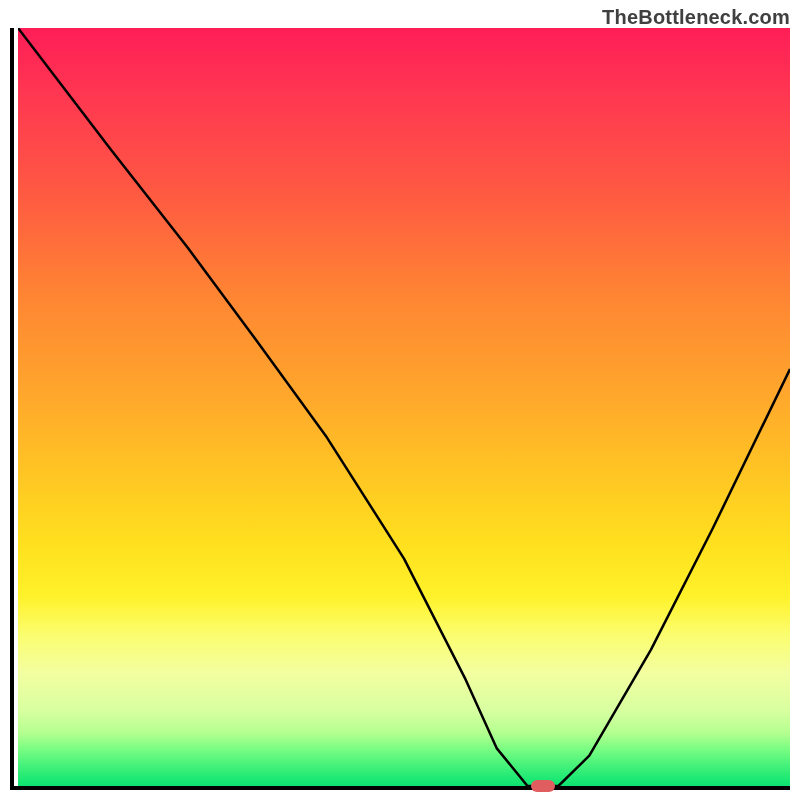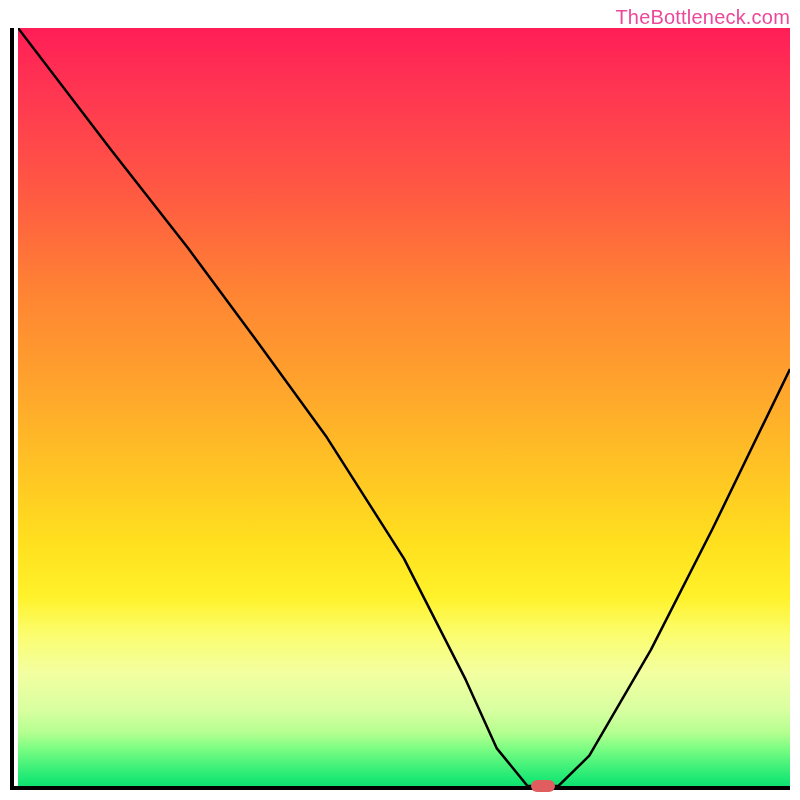--- a/index.html
+++ b/index.html
@@ -15,22 +15,22 @@
     position: relative;
     width: 800px;
     height: 800px;
     box-sizing: border-box;
   }
   .watermark {
     position: absolute;
     top: 6px;
     right: 10px;
     font-size: 20px;
-    color: #ec4899;
-    font-weight: 400;
+    color: #404040;
+    font-weight: 700;
     letter-spacing: 0.2px;
   }
   .frame {
     position: absolute;
     left: 10px;
     top: 28px;
     width: 780px;
     height: 762px;
     border-left: 4px solid #000;
     border-right: 4px solid #000;

